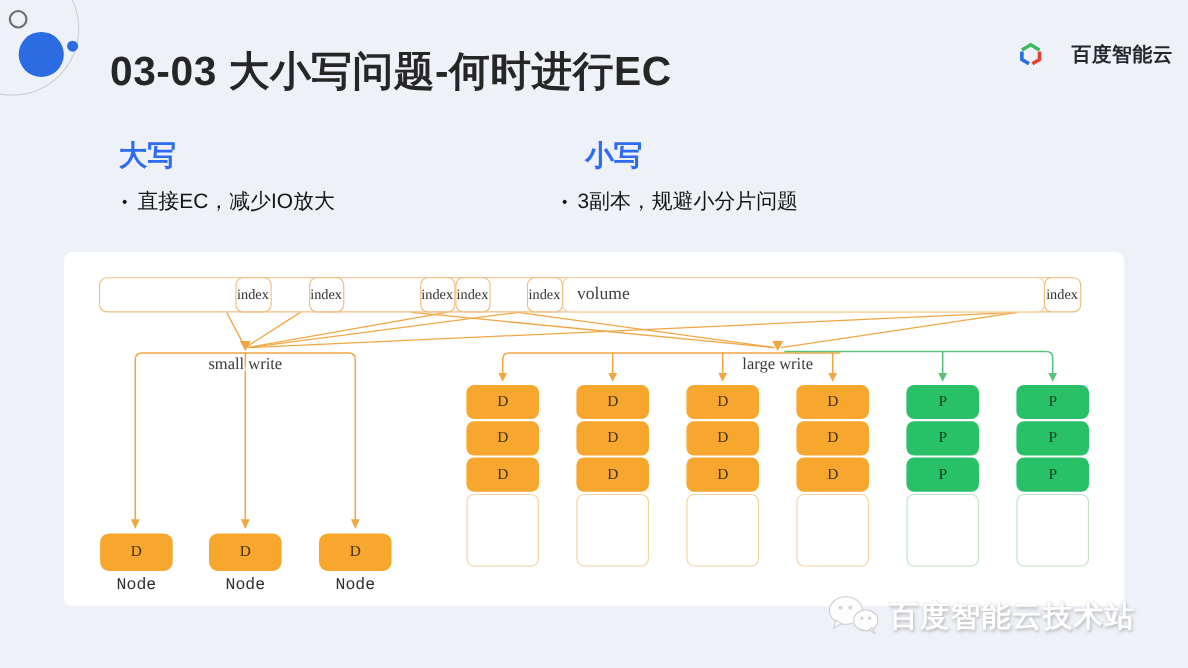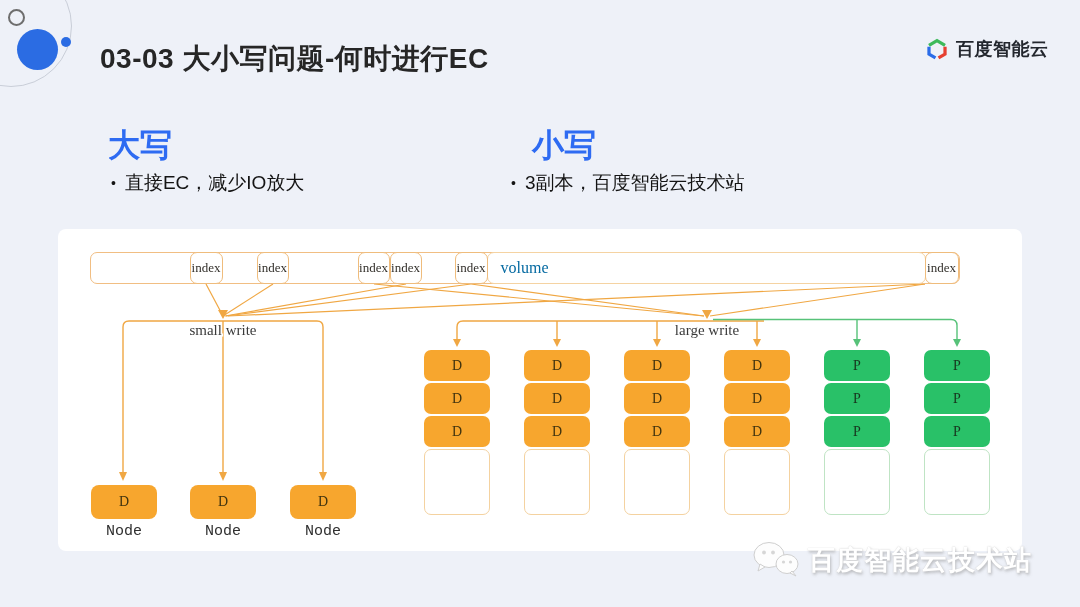--- a/index.html
+++ b/index.html
@@ -11,38 +11,38 @@
   }
   .abs{position:absolute;}
   .serif{font-family:"Liberation Serif","DejaVu Serif",serif;}
 
   
   .deco-arc{left:-50px;top:-35px;width:120px;height:120px;border:1px solid #C9CED8;border-radius:50%;}
   .deco-ring{left:8px;top:9px;width:13px;height:13px;border:2.5px solid #6E6E6E;border-radius:50%;background:transparent;}
   .deco-blue{left:17px;top:29px;width:41px;height:41px;border-radius:50%;background:#2B6CE3;}
   .deco-dot{left:61px;top:37px;width:10px;height:10px;border-radius:50%;background:#2B6CE3;}
 
-  .title{left:100px;top:40px;font-size:28px;font-weight:800;color:#262626;letter-spacing:0.5px;}
-
-  .brand{left:924px;top:36px;display:flex;align-items:center;gap:6px;}
+  .title{left:100px;top:40px;font-size:37px;font-weight:800;color:#262626;letter-spacing:0.5px;}
+
+  .brand{left:924px;top:36px;display:flex;align-items:center;gap:24px;}
   .brand-name{font-size:18px;font-weight:700;color:#23272E;letter-spacing:0.5px;}
 
-  .sec-head{font-size:32px;font-weight:800;color:#2E6BF2;}
+  .sec-head{font-size:26px;font-weight:800;color:#2E6BF2;}
   .bullet-line{font-size:19px;color:#141414;display:flex;align-items:center;gap:9px;}
   .bullet-dot{font-size:14px;color:#141414;line-height:1;}
 
   .panel{left:58px;top:229px;width:964px;height:322px;background:#FFFFFF;border-radius:8px;}
 
   
   .vbar{left:32px;top:23px;width:870px;height:32px;border:1.5px solid #F1BE83;border-radius:7px;background:#fff;box-sizing:border-box;}
   .seg{position:absolute;top:-1.5px;height:32px;box-sizing:border-box;border:1.5px solid #EFBC7C;border-radius:7px;background:#fff;
        display:flex;align-items:center;justify-content:center;
-       font-family:"Liberation Serif","DejaVu Serif",serif;font-size:13px;color:#33302B;}
+       font-family:"Liberation Serif","DejaVu Serif",serif;font-size:13px;color:#33302B;margin-left:24px;}
   .seg.light{border-color:#F5D3A2;justify-content:flex-start;}
-  .vol-label{padding-left:13px;font-size:16px;color:#0369a1;text-align:center;}
+  .vol-label{padding-left:13px;font-size:16px;color:#404040;text-align:center;}
 
   
   .col{position:absolute;width:66px;}
   .blk{width:66px;height:31px;border-radius:7px;margin-bottom:2px;
        display:flex;align-items:center;justify-content:center;
        font-family:"Liberation Serif","DejaVu Serif",serif;font-size:14px;}
   .blk.o{background:#F7A62E;color:#40330F;}
   .blk.g{background:#29C168;color:#17361F;}
   .emptybox{width:66px;height:66px;border-radius:7px;background:#fff;box-sizing:border-box;margin-top:1px;}
   .emptybox.o{border:1px solid #F4D2A0;}
@@ -84,21 +84,21 @@
 
 <div class="abs sec-head" style="left:108px;top:124px;">大写</div>
 <div class="abs bullet-line" style="left:111px;top:170px;">
   <span class="bullet-dot">•</span>
   <span>直接EC，减少IO放大</span>
 </div>
 
 <div class="abs sec-head" style="left:532px;top:124px;">小写</div>
 <div class="abs bullet-line" style="left:511px;top:170px;">
   <span class="bullet-dot">•</span>
-  <span>3副本，百度智能云技术站</span>
+  <span>3副本，规避小分片问题</span>
 </div>
 
 <div class="abs panel">
 
   <svg class="abs diagram-svg" width="964" height="323" viewBox="0 0 964 323">
     <g stroke="#F0A743" stroke-width="1.2" fill="none">
       <line x1="148" y1="55" x2="165" y2="87"></line>
       <line x1="215" y1="55" x2="165" y2="87"></line>
       <line x1="348" y1="55" x2="167" y2="87"></line>
       <line x1="413" y1="55" x2="168" y2="87"></line>

